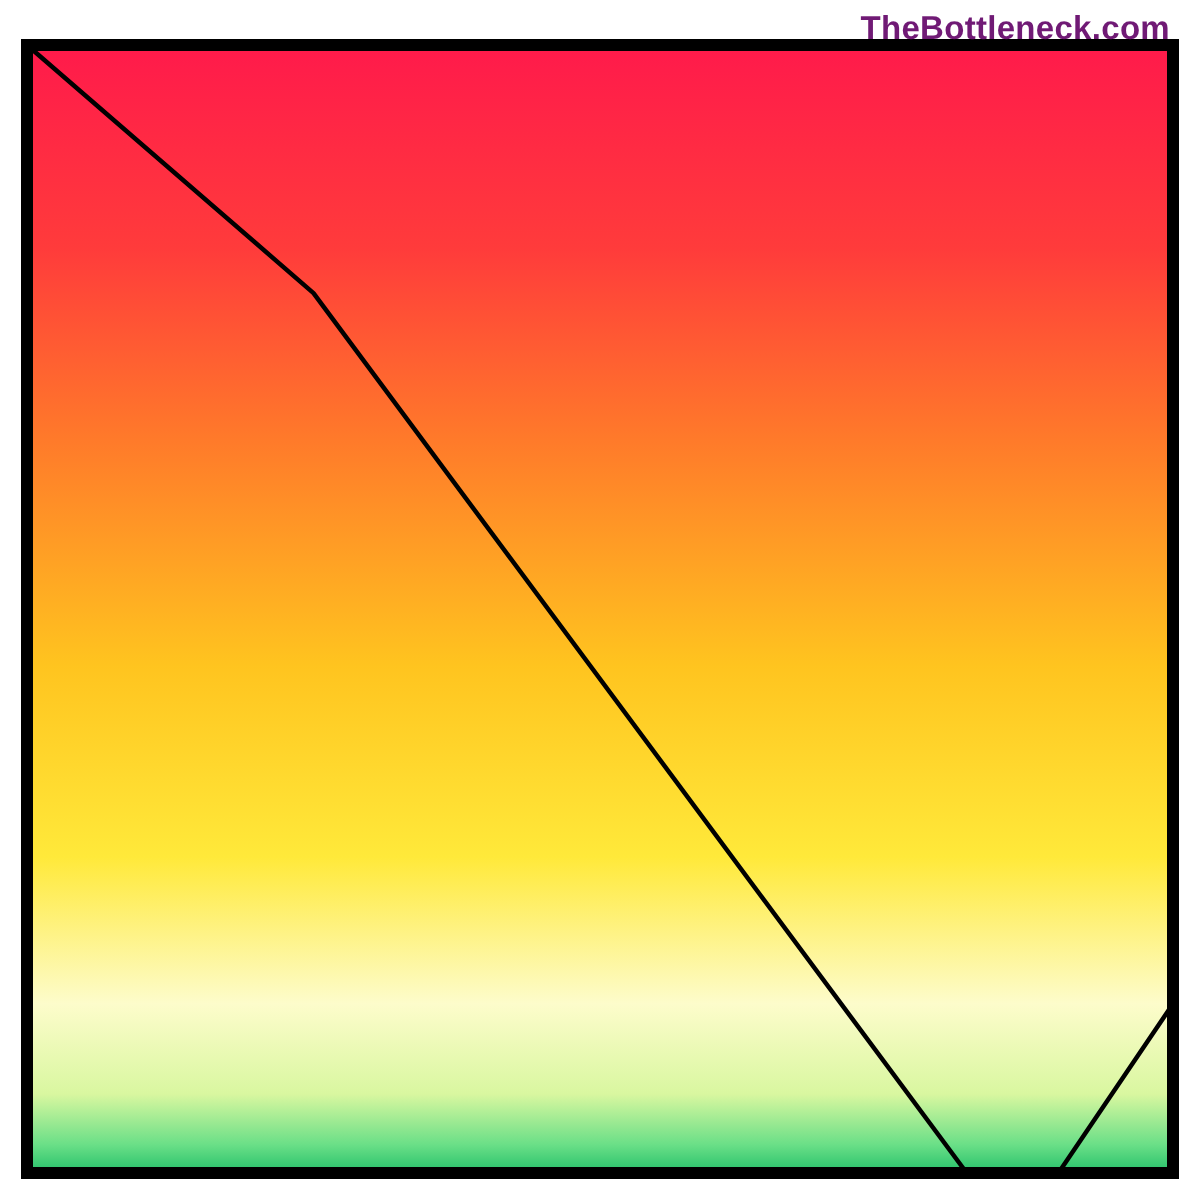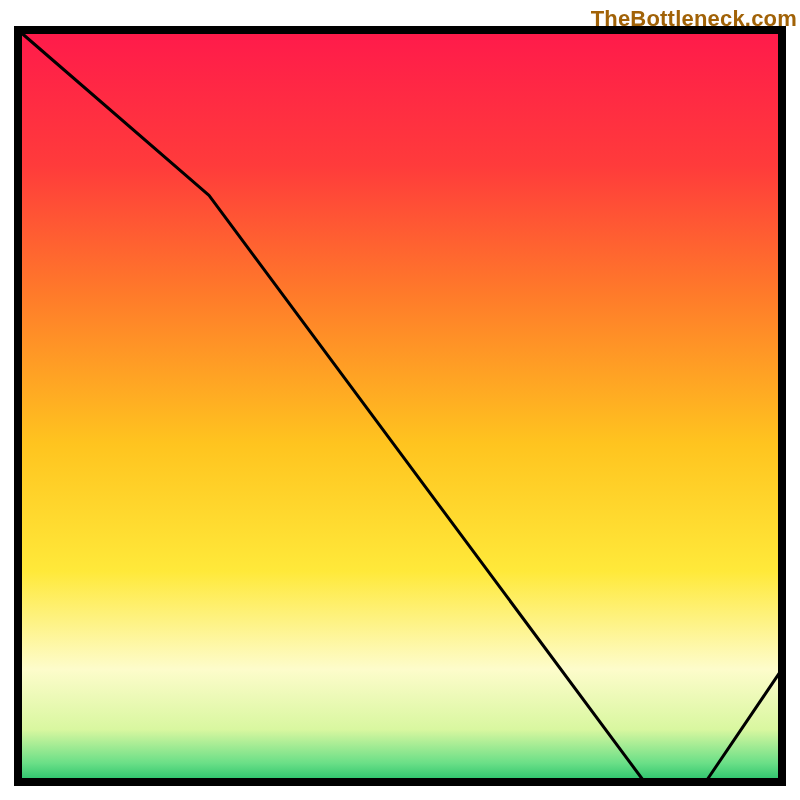--- a/index.html
+++ b/index.html
@@ -12,24 +12,24 @@
     overflow: hidden;
   }
   .chart-container {
     position: relative;
     width: 800px;
     height: 800px;
   }
   .watermark {
     position: absolute;
     top: 6px;
-    right: 3px;
+    right: 20px;
     font-size: 22px;
     font-weight: 600;
-    color: #a16207;
+    color: #701a75;
     letter-spacing: 0.2px;
     z-index: 10;
   }
   svg {
     display: block;
   }
 </style>
 </head>
 <body>
 

